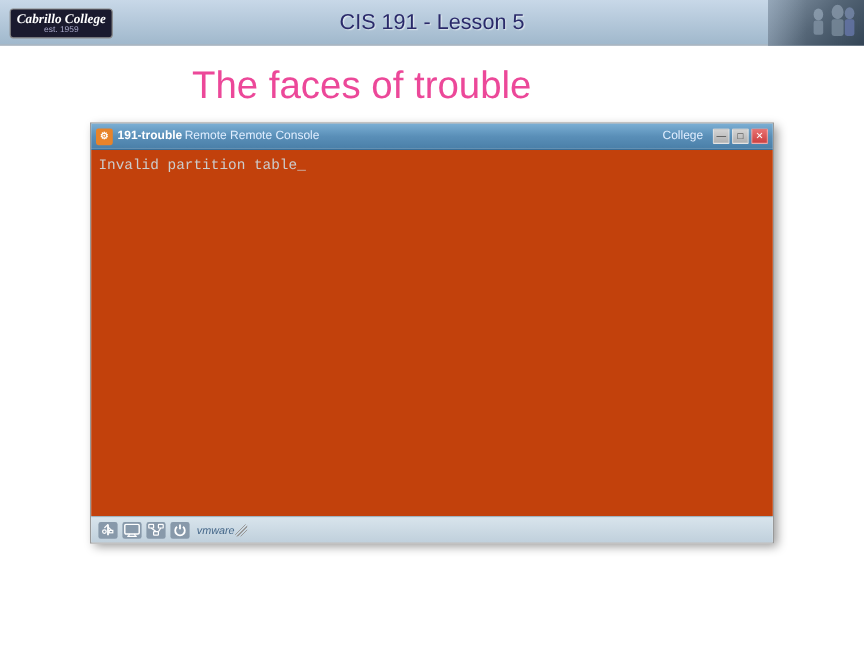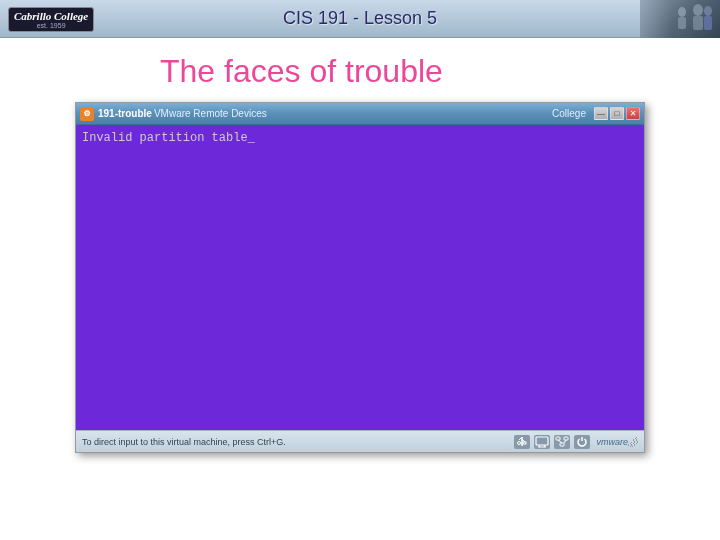--- a/index.html
+++ b/index.html
@@ -171,21 +171,21 @@
       color: #333;
       cursor: pointer;
     }
 
     .vm-ctrl-min { background: linear-gradient(to bottom, #d4d4d4, #b0b0b0); }
     .vm-ctrl-max { background: linear-gradient(to bottom, #d4d4d4, #b0b0b0); }
     .vm-ctrl-close { background: linear-gradient(to bottom, #e87070, #cc4040); color: white; }
 
     
     .vm-screen {
-      background: #6d28d9;
+      background: #c2410c;
       height: 305px;
       padding: 5px 6px;
       font-family: 'Courier New', Courier, monospace;
       font-size: 12px;
       color: #cccccc;
     }
 
     .terminal-line {
       line-height: 1.4;
       white-space: pre;
@@ -276,21 +276,21 @@
   <div class="vm-window">
 
     <div class="vm-titlebar">
 
       <div class="vm-title-icon">
         <span>⚙</span>
       </div>
 
       <span class="vm-title-text">191-trouble</span>
 
-      <span class="vm-title-app">VMware Remote Devices</span>
+      <span class="vm-title-app">Remote Remote Console</span>
 
       <span class="vm-title-menu">College</span>
 
       <div class="vm-controls">
         <div class="vm-ctrl-btn vm-ctrl-min">
           <span>—</span>
         </div>
         <div class="vm-ctrl-btn vm-ctrl-max">
           <span>□</span>
         </div>
@@ -298,21 +298,20 @@
           <span>✕</span>
         </div>
       </div>
     </div>
 
     <div class="vm-screen">
       <div class="terminal-line">Invalid partition table_</div>
     </div>
 
     <div class="vm-statusbar">
-      <span class="vm-status-text">To direct input to this virtual machine, press Ctrl+G.</span>
 
       <div class="vm-status-icons">
         <div class="vm-status-icon">
           <svg width="10" height="12" viewBox="0 0 10 12">
             <line x1="5" y1="1" x2="5" y2="10" stroke="white" stroke-width="1.5"></line>
             <line x1="2" y1="4" x2="5" y2="1" stroke="white" stroke-width="1"></line>
             <line x1="8" y1="6" x2="5" y2="3" stroke="white" stroke-width="1"></line>
             <circle cx="2" cy="7" r="1.5" fill="none" stroke="white" stroke-width="1"></circle>
             <rect x="6" y="6" width="3" height="2" fill="none" stroke="white" stroke-width="1"></rect>
           </svg>

